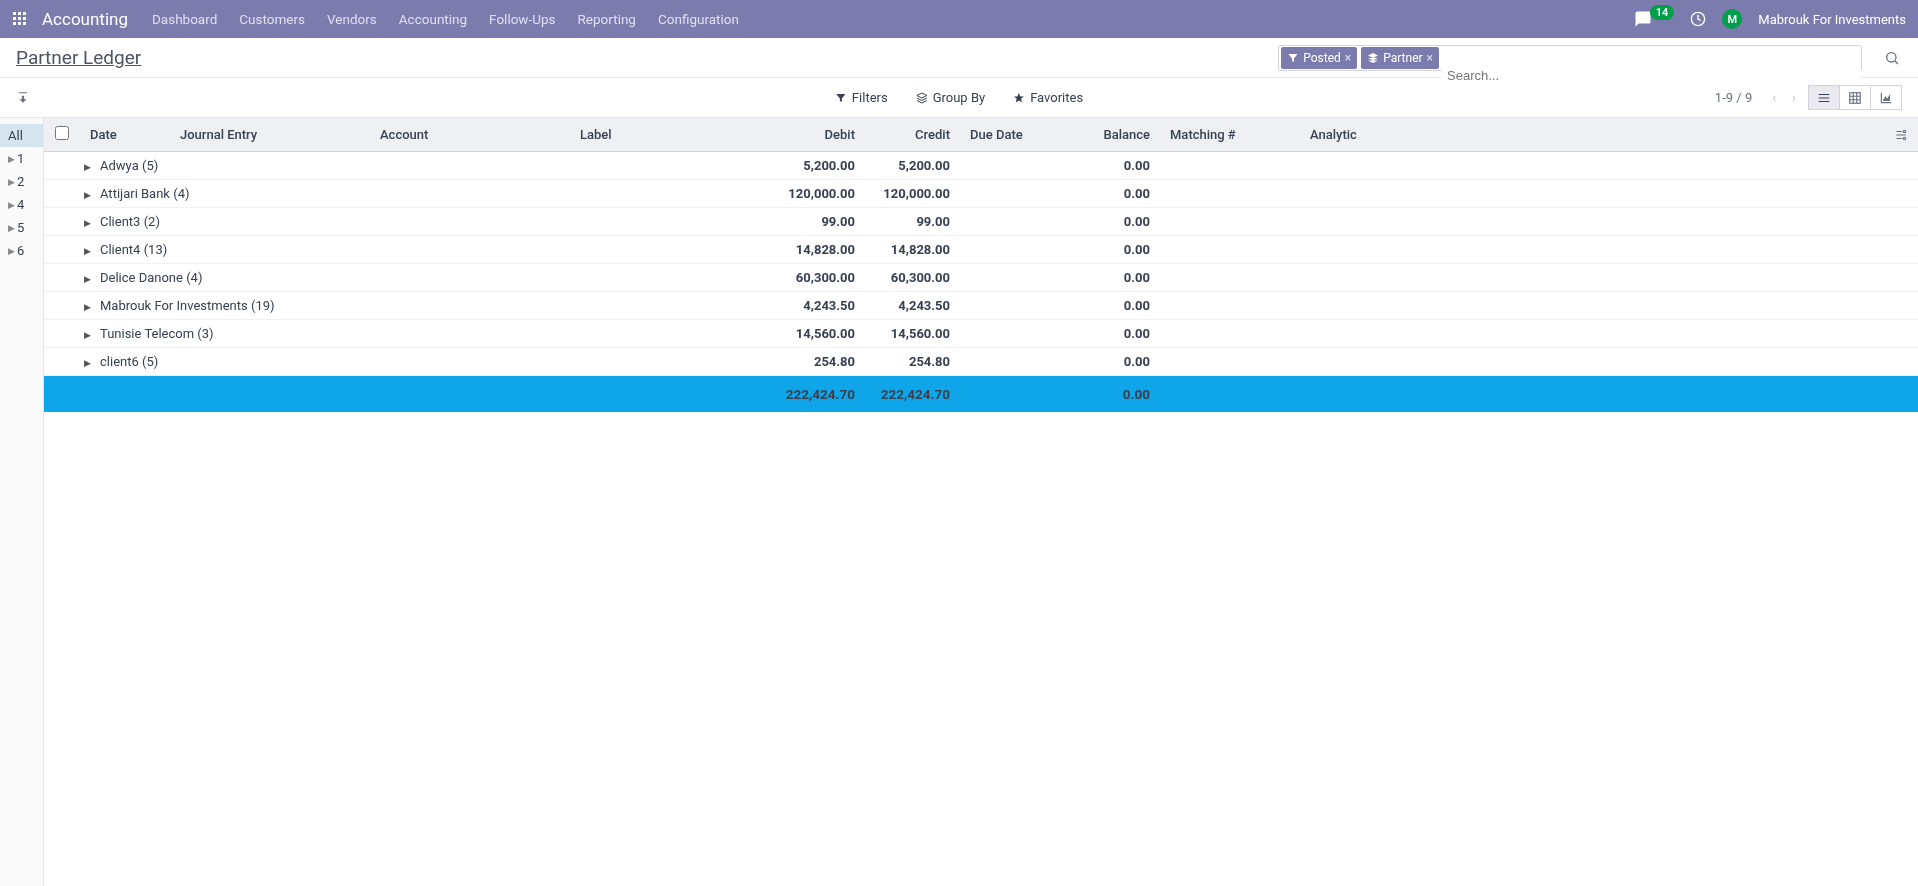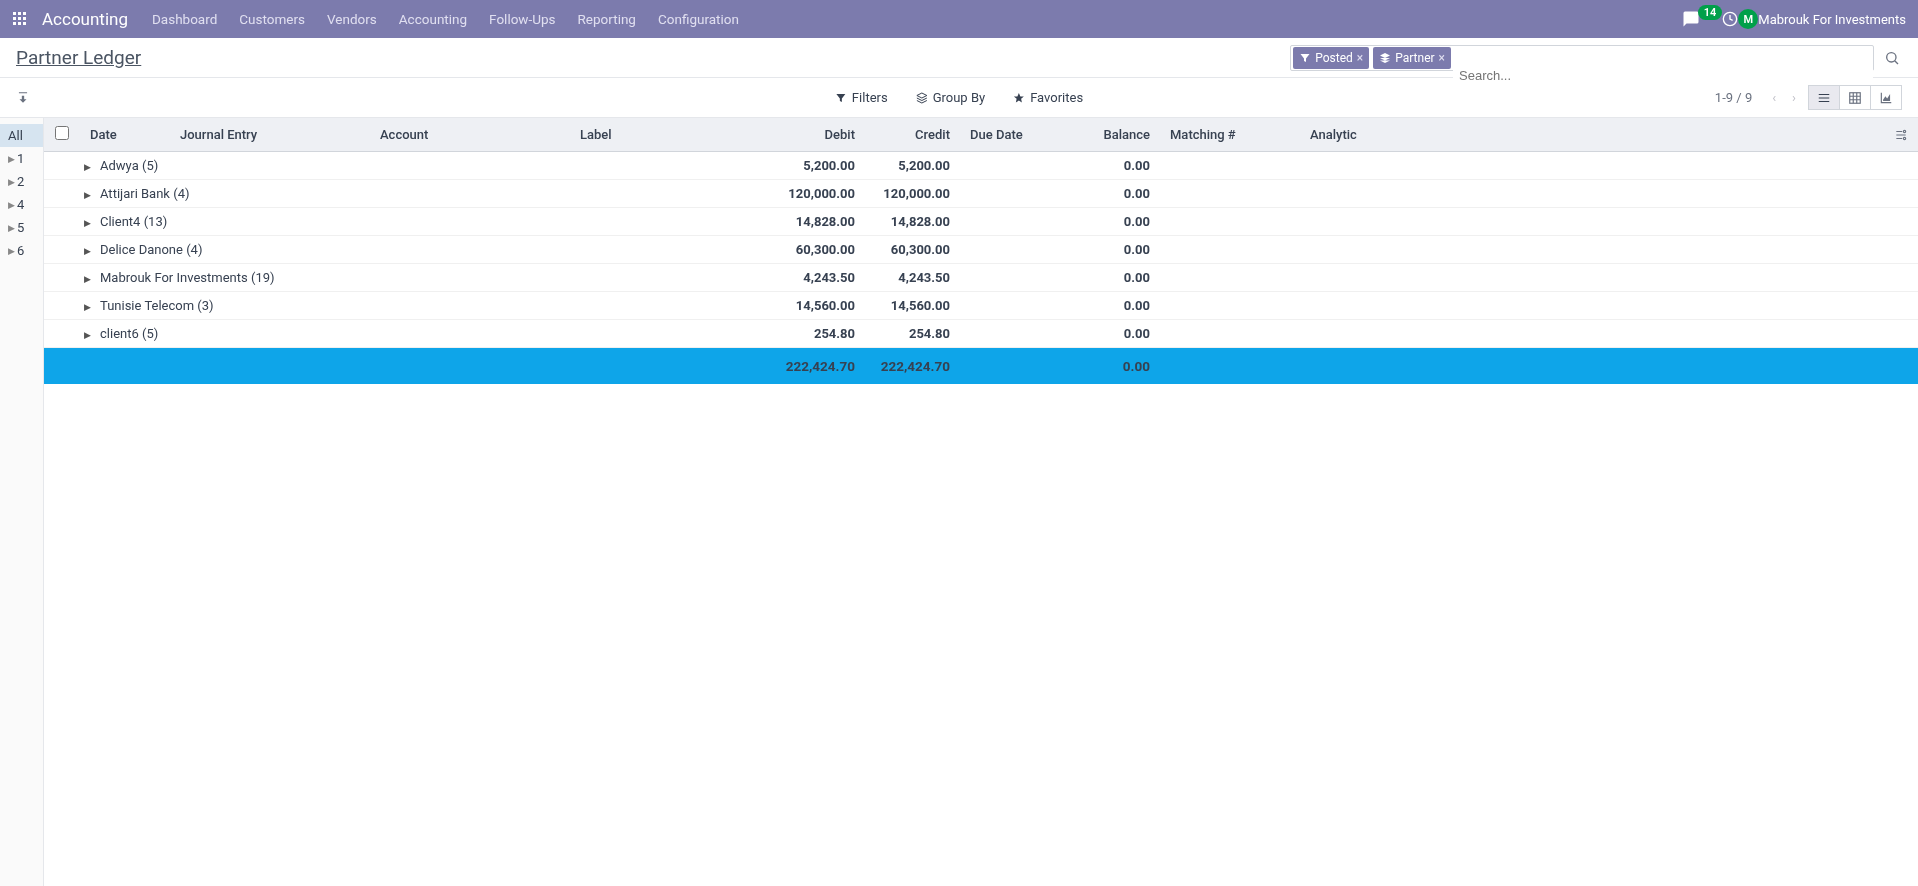--- a/index.html
+++ b/index.html
@@ -4,28 +4,28 @@
 <style>
 * { box-sizing: border-box; margin: 0; padding: 0; }
 body { font-family: -apple-system, BlinkMacSystemFont, "Segoe UI", Roboto, sans-serif; font-size: 13px; color: #374151; overflow: hidden; }
 
 .topbar { background: #7c7bad; color: #fff; height: 38px; display: flex; align-items: center; padding: 0 12px; }
 .topbar .apps-icon { width: 16px; height: 16px; margin-right: 14px; }
 .topbar .brand { font-size: 17px; margin-right: 24px; }
 .topbar .nav { display: flex; gap: 22px; font-size: 13.5px; }
 .topbar .nav-item { color: #e0dff0; cursor: pointer; }
 .topbar .spacer { flex: 1; }
-.topbar .right { display: flex; align-items: center; }
+.topbar .right { display: flex; align-items: center; gap: 16px; }
 .badge { background: #00a04a; color: #fff; border-radius: 10px; padding: 1px 6px; font-size: 11px; font-weight: 600; margin-left:-6px; position: relative; top:-6px;}
 .avatar { width: 20px; height: 20px; border-radius: 50%; background: #00a04a; color:#fff; display:inline-flex; align-items:center; justify-content:center; font-size:11px; font-weight:600;}
 .user-label { color:#fff; }
 
 .breadcrumb-row { display:flex; align-items:center; height: 40px; border-bottom:1px solid #e5e7eb; padding: 0 16px; }
 .breadcrumb-title { font-size: 19px; color:#4b5563;text-decoration:underline; }
-.search-area { margin-left:auto; display:flex; align-items:center; height:100%; }
+.search-area { margin-left:auto; display:flex; align-items:center; height:100%;gap:12px; }
 .search-box { display:flex; align-items:center; border:1px solid #d1d5db; border-radius:2px; height:26px; background:#fff; }
 .chip { display:inline-flex; align-items:center; gap:4px; background:#7c7bad; color:#fff; padding:2px 6px; font-size:12px; border-radius:2px; margin: 0 2px; height: 22px;}
 .chip .chip-x { color:#e0dff0; font-size:12px; cursor:pointer;}
 .chip-icon { width:12px; height:12px; }
 .search-input { border:none; outline:none; padding:2px 6px; font-size:13px; width:420px; color:#6b7280;margin-top:35px;}
 .search-mag { width:18px; color:#6b7280; margin-left:10px;}
 
 .toolbar-row { display:flex; align-items:center; height:40px; border-bottom:1px solid #e5e7eb; padding: 0 16px;}
 .export-btn{ color:#6b7280; cursor:pointer;}
 .center-tools { position:absolute; left:50%; transform:translateX(-50%); display:flex; gap:28px; color:#374151;}
@@ -254,20 +254,31 @@
             <td class="num">120,000.00</td>
             <td class="num">120,000.00</td>
             <td></td>
             <td class="num">0.00</td>
             <td></td>
             <td></td>
             <td></td>
           </tr>
           <tr>
             <td></td>
+            <td colspan="4" class="group-name"><span class="row-caret">▶</span><span>Client3 (2)</span></td>
+            <td class="num">99.00</td>
+            <td class="num">99.00</td>
+            <td></td>
+            <td class="num">0.00</td>
+            <td></td>
+            <td></td>
+            <td></td>
+          </tr>
+          <tr>
+            <td></td>
             <td colspan="4" class="group-name"><span class="row-caret">▶</span><span>Client4 (13)</span></td>
             <td class="num">14,828.00</td>
             <td class="num">14,828.00</td>
             <td></td>
             <td class="num">0.00</td>
             <td></td>
             <td></td>
             <td></td>
           </tr>
           <tr>

